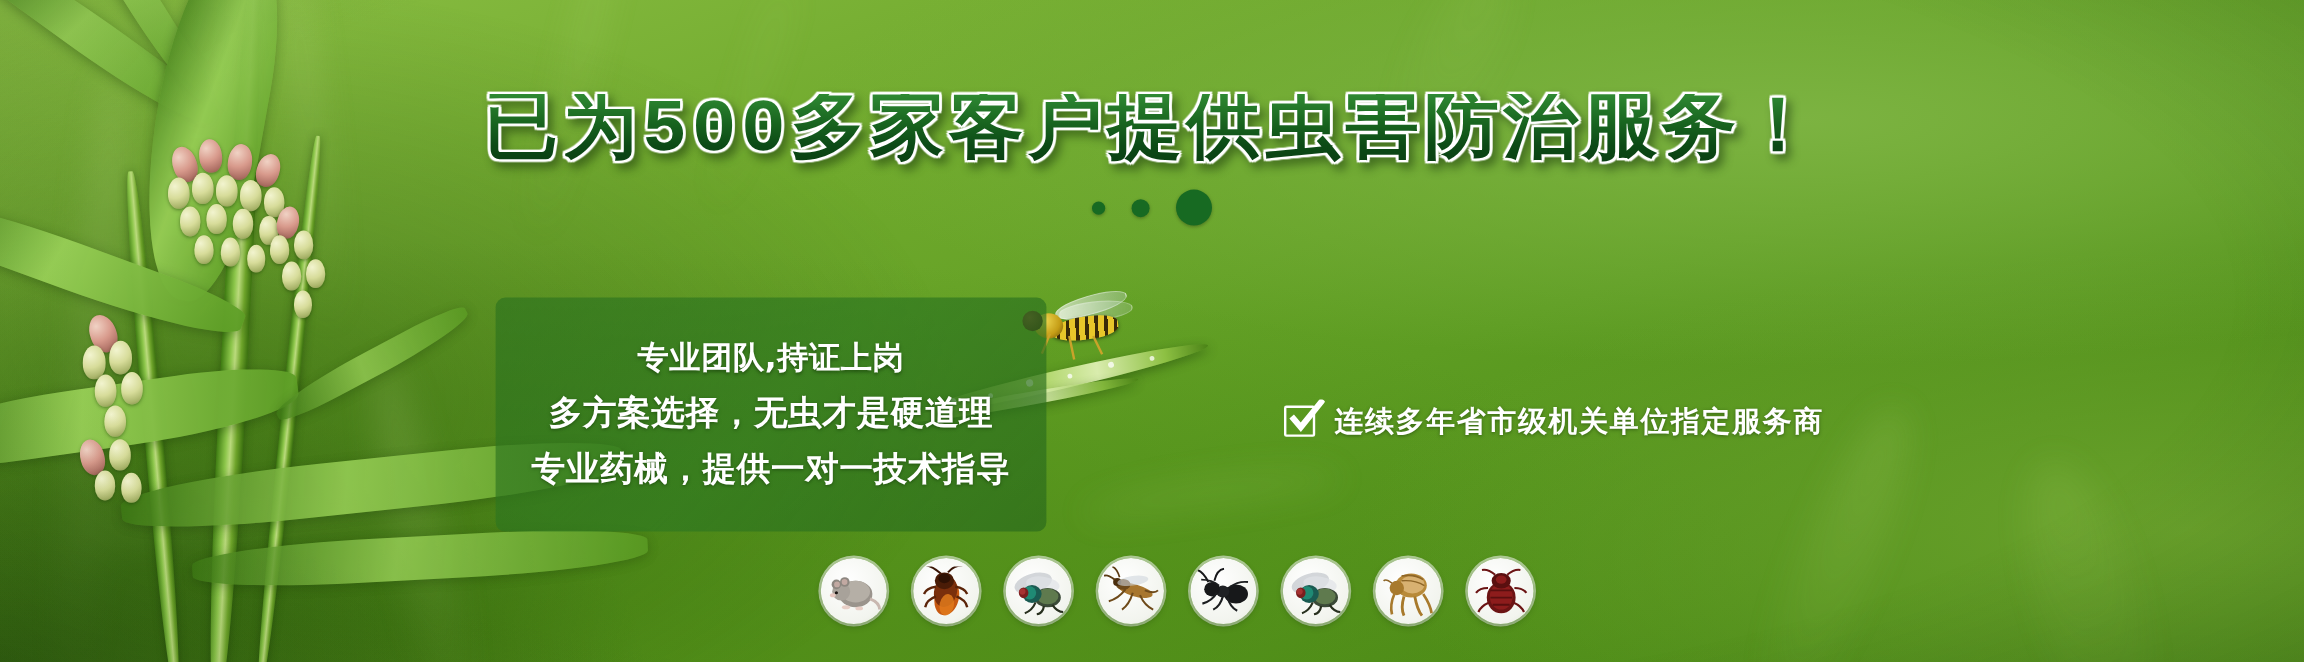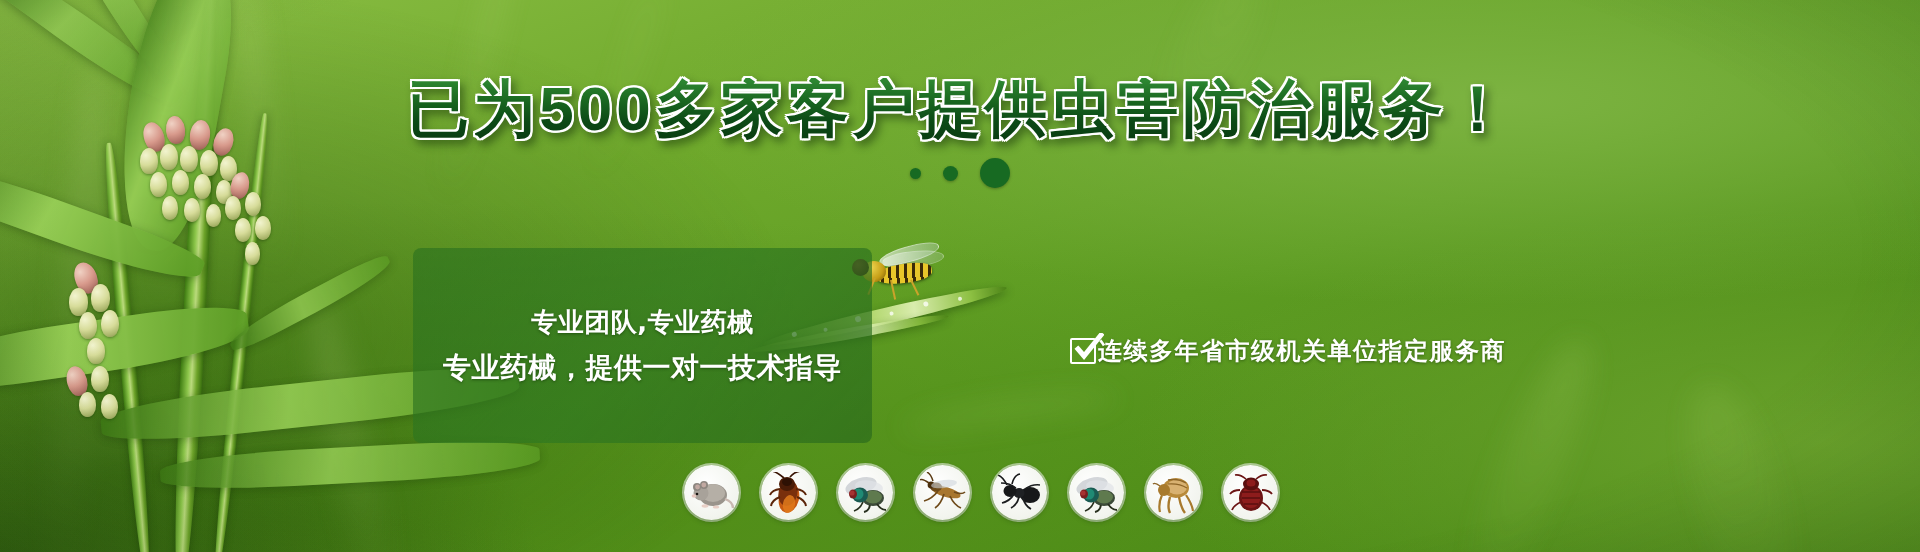--- a/index.html
+++ b/index.html
@@ -104,21 +104,21 @@
   }
   .fly-wing.w2 { top:9px; left:30px; transform:rotate(-4deg); opacity:.7; }
   .fly-leg {
     position:absolute; width:2px; background:#caa32a; transform-origin:top center;
   }
 
   
   #headline {
     position:absolute; left:0; right:0; top:78px;
     text-align:center;
-    font-family:Liberation Sans, sans-serif;
+    font-family:Liberation Mono, monospace;
     font-size:62px;
     font-weight:bold;
     letter-spacing:4px;
     line-height:1;
     color:#0e5c1f;
     background:linear-gradient(180deg,#2f8a33 0%,#18641f 40%,#0c4a16 70%,#0a3d12 100%);
     -webkit-background-clip:text;
     background-clip:text;
     -webkit-text-fill-color:transparent;
     -webkit-text-stroke:0px;
@@ -158,21 +158,21 @@
   }
   #panel .pl.l1 { font-size:26px; letter-spacing:.5px; }
   #panel .pl.l2 { font-size:28px; letter-spacing:.5px; }
   #panel .pl.l3 { font-size:28px; letter-spacing:.5px;text-align:center; }
 
   
   #checklist {
     position:absolute; left:1070px; top:335px;
     display:flex; flex-direction:column; gap:26px;
   }
-  .check-row { display:flex; align-items:center; gap:2px; }
+  .check-row { display:flex; align-items:center; gap:16px; }
   .check-box {
     width:26px; height:26px; flex:0 0 26px;
     border:2.5px solid #ffffff;
     position:relative;
     border-radius:2px;
   }
   .check-box svg { position:absolute; left:2px; top:-7px; }
   .check-label {
     color:#ffffff; font-size:24px; font-weight:bold;
     font-family:"DejaVu Sans", sans-serif;
@@ -304,21 +304,22 @@
 
   <h1 id="headline">已为500多家客户提供虫害防治服务！</h1>
 
   <div id="dots">
     <span class="dot s"></span>
     <span class="dot m"></span>
     <span class="dot l"></span>
   </div>
 
   <div id="panel">
-    <div class="pl l1">专业团队,专业药械</div>
+    <div class="pl l1">专业团队,持证上岗</div>
+    <div class="pl l2">多方案选择，无虫才是硬道理</div>
     <div class="pl l3">专业药械，提供一对一技术指导</div>
   </div>
 
   <div id="checklist">
     <div class="check-row">
       <span class="check-box">
         <svg width="30" height="30" viewBox="0 0 30 30" aria-hidden="true">
           <path d="M4 16 L10 23 L27 2" fill="none" stroke="#ffffff" stroke-width="5" stroke-linecap="square"></path>
         </svg>
       </span>

